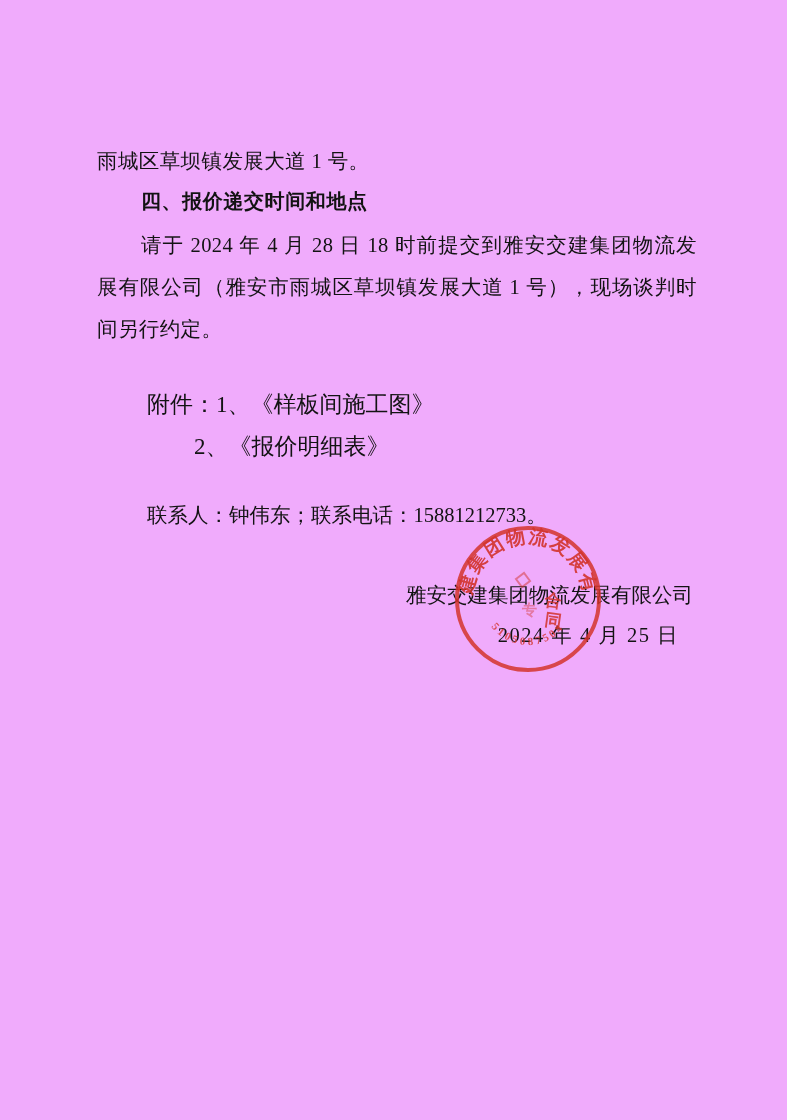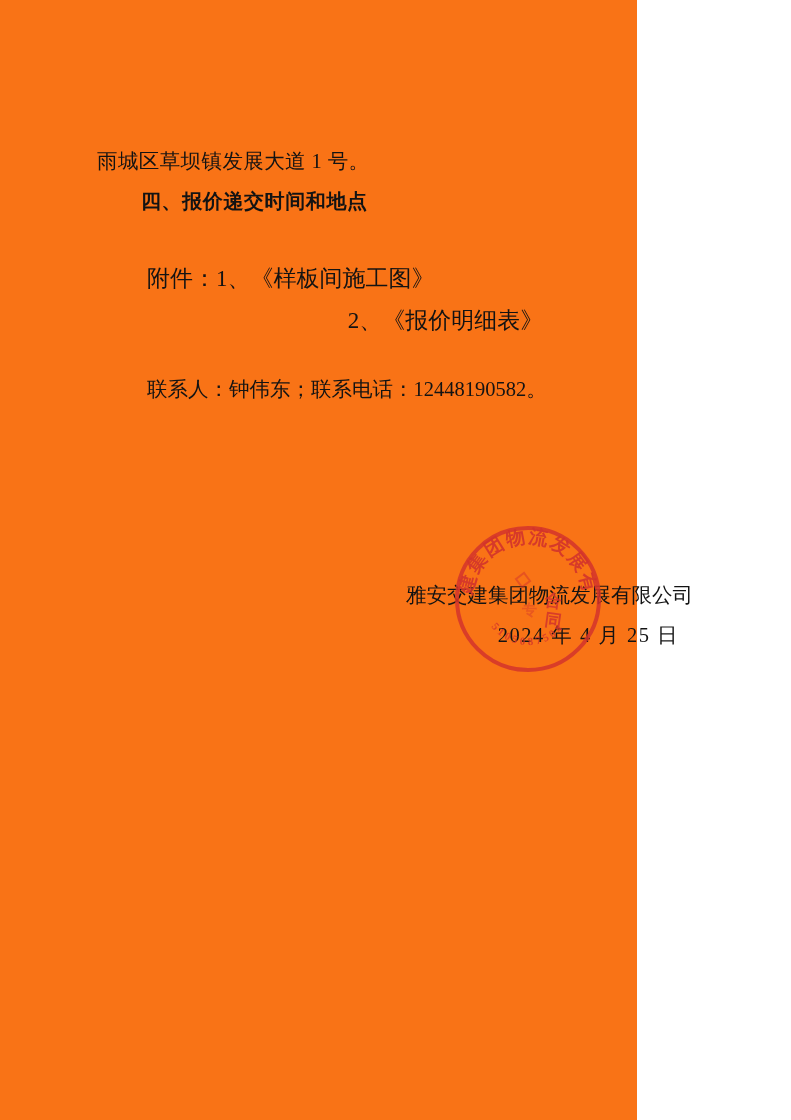--- a/index.html
+++ b/index.html
@@ -11,23 +11,23 @@
     width: 791px;
     height: 1120px;
     position: relative;
     font-family: "Liberation Serif", "DejaVu Serif", serif;
     color: #1a1a1a;
     overflow: hidden;
   }
   .page {
     position: absolute;
     left: 0; top: 0;
-    width: 637px;
+    width: 787px;
     height: 1120px;
-    background: #f97316;
+    background: #f0abfc;
   }
   .body-text {
     position: absolute;
     left: 97px;
     top: 140px;
     width: 600px;
   }
   .para {
     font-size: 20.5px;
     line-height: 42px;
@@ -50,21 +50,20 @@
   .spacer-md { height: 34px; }
   .attach-line {
     font-size: 23px;
     line-height: 42px;
     margin: 0;
     padding-left: 50px;
     color: #131313;
   }
   .attach-line.second {
     padding-left: 97px;
-    text-align: center;
   }
   .contact-line {
     font-size: 20.5px;
     line-height: 42px;
     margin: 0;
     padding-left: 50px;
     color: #131313;
   }
   .signature-block {
     position: absolute;
@@ -111,29 +110,30 @@
 <body>
 
 <div class="page">
 
   <div class="body-text">
 
     <p class="para">雨城区草坝镇发展大道 1 号。</p>
 
     <p class="para indent-2 heading">四、报价递交时间和地点</p>
 
+    <p class="para indent-2">请于 2024 年 4 月 28 日 18 时前提交到雅安交建集团物流发展有限公司（雅安市雨城区草坝镇发展大道 1 号），现场谈判时间另行约定。</p>
 
     <div class="spacer-md"></div>
 
     <p class="attach-line">附件：1、《样板间施工图》</p>
     <p class="attach-line second">2、《报价明细表》</p>
 
     <div class="spacer-sm"></div>
 
-    <p class="contact-line">联系人：钟伟东；联系电话：12448190582。</p>
+    <p class="contact-line">联系人：钟伟东；联系电话：15881212733。</p>
 
   </div>
 
   <div class="signature-block">
     <p class="sign-company">雅安交建集团物流发展有限公司</p>
     <p class="sign-date">2024 年 4 月 25 日</p>
   </div>
 
   <div class="seal">
     <svg width="152" height="152" viewBox="0 0 152 152" xmlns="http://www.w3.org/2000/svg">

